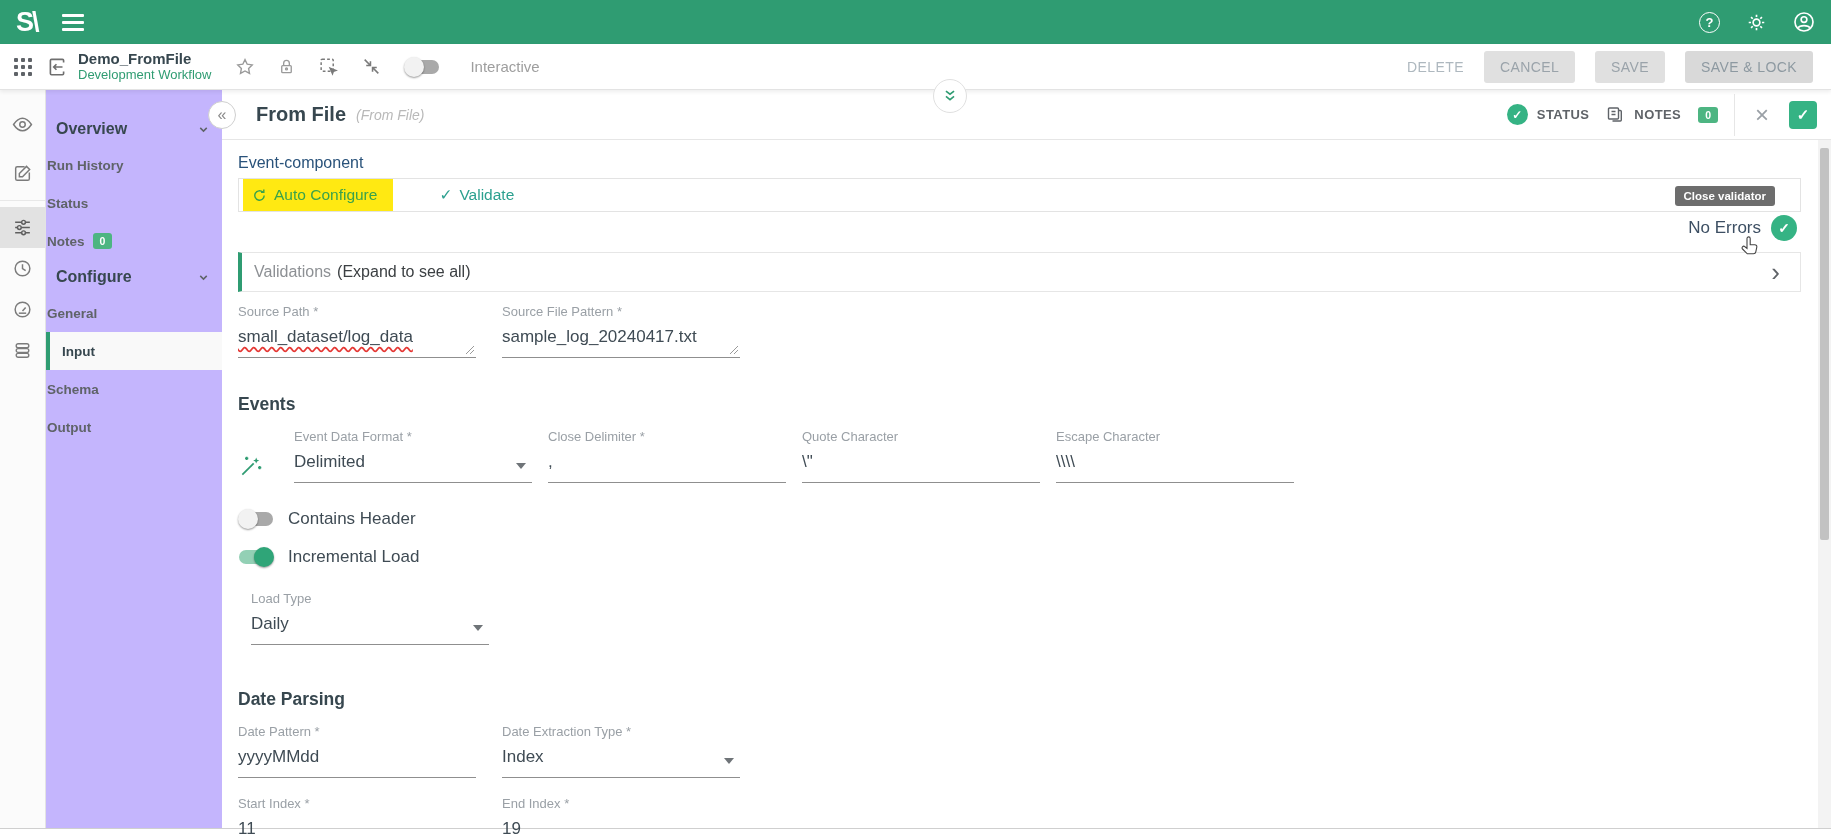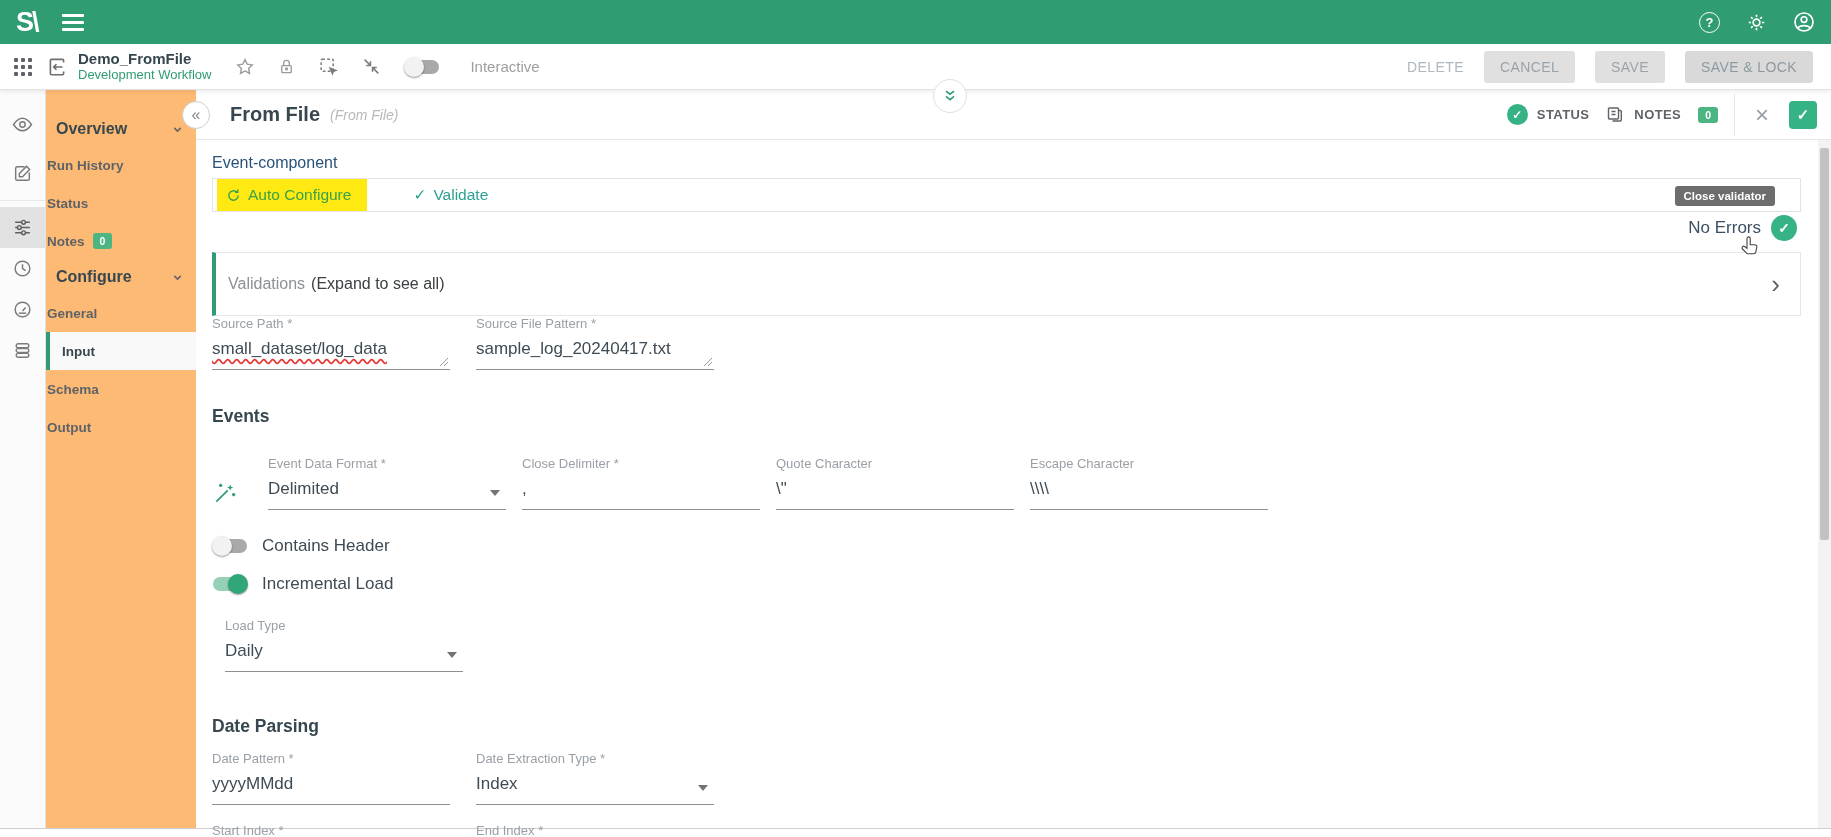--- a/index.html
+++ b/index.html
@@ -48,21 +48,21 @@
     display:flex; align-items:center; justify-content:center; cursor:pointer; }
 
   
   .main { display:flex; height:739px; border-bottom:1px solid #cfcfcf; }
   .rail { width:46px; background:#fbfbfb; border-right:1px solid #e3e3e3;
     display:flex; flex-direction:column; align-items:center; color:#7b7b7b; }
   .rail-icon { padding:10px 0; display:flex; justify-content:center; width:100%; cursor:pointer; }
   .rail-icon.active { background:#e2e2e2; padding:10px 0; }
   .rail-sep { width:100%; border-top:1px solid #e8e8e8; margin:6px 0; }
 
-  .sidebar { width:150px; background:#fdba74; padding-top:22px; font-size:14px; }
+  .sidebar { width:176px; background:#c4b5fd; padding-top:22px; font-size:14px; }
   .side-section { display:flex; align-items:center; height:34px; padding:0 12px 0 10px;
     font-size:16px; font-weight:bold; color:#37474f; cursor:pointer; }
   .side-section svg { margin-left:auto; }
   .side-item { display:flex; align-items:center; height:38px; padding-left:1px;
     color:#5f6368; font-weight:bold; font-size:13.5px; cursor:pointer; }
   .side-item.active { background:#f9f9f9; border-left:4px solid #2f9c72; padding-left:12px;
     color:#37474f; }
   .badge { background:#4db582; color:#fff; font-size:10.5px; font-weight:bold;
     border-radius:3px; padding:2px 7px; margin-left:8px; }
 
@@ -103,21 +103,21 @@
   .validate { display:flex; align-items:center; gap:7px; color:#2ba08f;
     font-size:15.5px; cursor:pointer; }
   .noerrors-row { height:32px; display:flex; justify-content:flex-end; align-items:center;
     gap:10px; padding-right:4px; position:relative; }
   .noerrors-text { font-size:17px; color:#3d4f63; }
   .check-circle.lg { width:26px; height:26px; font-size:14px; }
   .tooltip { position:absolute; right:26px; top:-26px; background:#6d6d6d; color:#fff;
     font-size:11.5px; font-weight:bold; padding:4px 9px; border-radius:3px;
     white-space:nowrap; z-index:5; }
   .cursor-hand { position:absolute; right:42px; top:24px; z-index:5; }
-  .validations { margin-top:8px; height:64px; border:1px solid #e6e6e6;
+  .validations { margin-top:8px; height:40px; border:1px solid #e6e6e6;
     border-left:4px solid #2f9c72; display:flex; align-items:center;
     padding:0 20px 0 12px; cursor:pointer; }
   .validations-title { font-size:16px; color:#8d9094; margin-right:6px; }
   .validations-hint { font-size:16px; color:#3c4043; }
   .expand-chevron { margin-left:auto; font-size:26px; color:#5f6368; line-height:1; }
 
   .frow { display:flex; gap:26px; }
   .frow.tight { gap:16px; }
   .field { position:relative; width:238px; }
   .field.narrow { width:118px; }
@@ -125,23 +125,23 @@
   .fvalue { font-size:17px; color:#3f4b54; padding-bottom:9px; border-bottom:1px solid #8f8f8f;
     min-height:31px; white-space:pre; cursor:text; }
   .wavy { text-decoration:underline; text-decoration-style:wavy;
     text-decoration-color:#e53935; text-underline-offset:4px; text-decoration-skip-ink:none; }
   .dd-arrow { position:absolute; right:6px; bottom:14px; width:0; height:0;
     border-left:5.5px solid transparent; border-right:5.5px solid transparent;
     border-top:6.5px solid #6f7478; }
   .resize-handle { position:absolute; right:1px; bottom:3px; }
 
   .section-title { font-size:17.5px; font-weight:bold; color:#37474f; }
-  .row1 { }
+  .row1 { margin-top:12px; }
   .events-title { margin-top:36px; }
-  .row2 { margin-top:29px; align-items:flex-start; }
+  .row2 { margin-top:14px; align-items:flex-start; }
   .wand-cell { width:28px; margin-right:12px; margin-top:24px; color:#2f9c72; flex:none; }
   .toggle-row { display:flex; align-items:center; margin-top:26px; }
   .toggle-row + .toggle-row { margin-top:18px; }
   .toggle-label { margin-left:14px; font-size:17px; color:#3f4b54; }
   .loadtype-row { margin-top:24px;margin-left:13px; }
   .dateparse-title { margin-top:44px; }
   .daterow { margin-top:14px; }
   .indexrow { margin-top:18px; }
 </style>
 </head>

